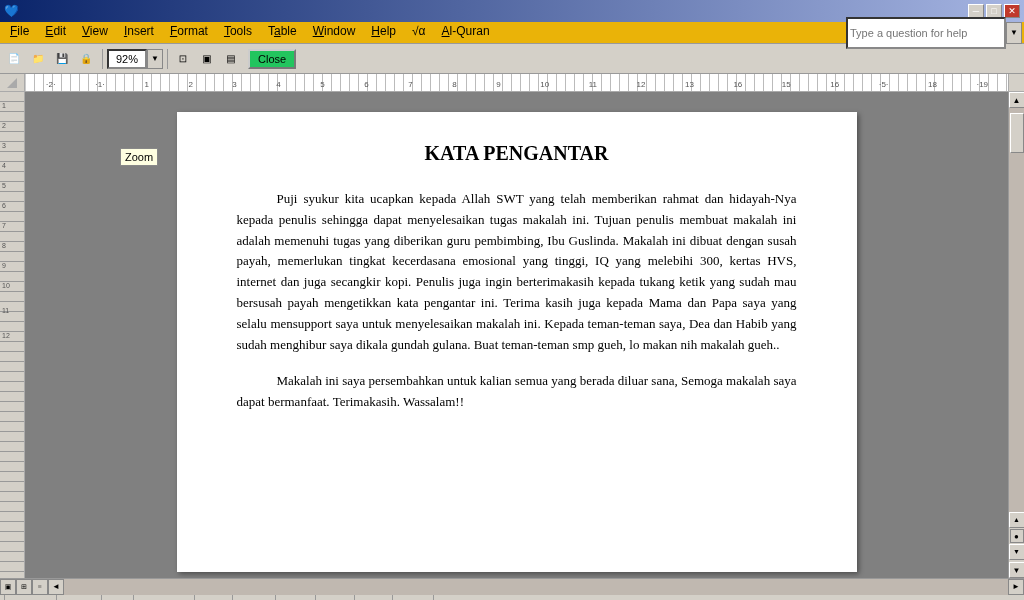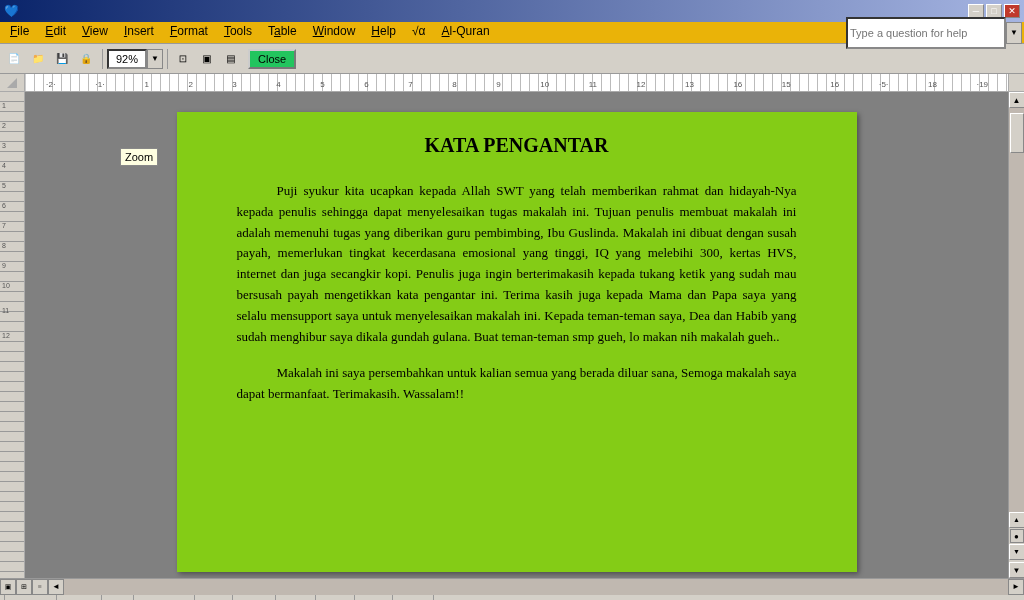--- a/index.html
+++ b/index.html
@@ -169,25 +169,25 @@
       flex: 1;
       background: #808080;
       overflow-y: hidden;
       overflow-x: hidden;
       display: flex;
       justify-content: center;
       padding: 20px 0;
     }
 
     .page {
-      background: #84cc16;
+      background: #ffffff;
       width: 680px;
       min-height: 460px;
       box-shadow: 2px 2px 5px rgba(0,0,0,0.4);
-      padding: 22px 60px;
+      padding: 30px 60px;
       position: relative;
     }
 
     .page-title {
       text-align: center;
       font-size: 20px;
       font-weight: bold;
       margin-bottom: 24px;
       font-family: 'Times New Roman', Times, serif;
     }

